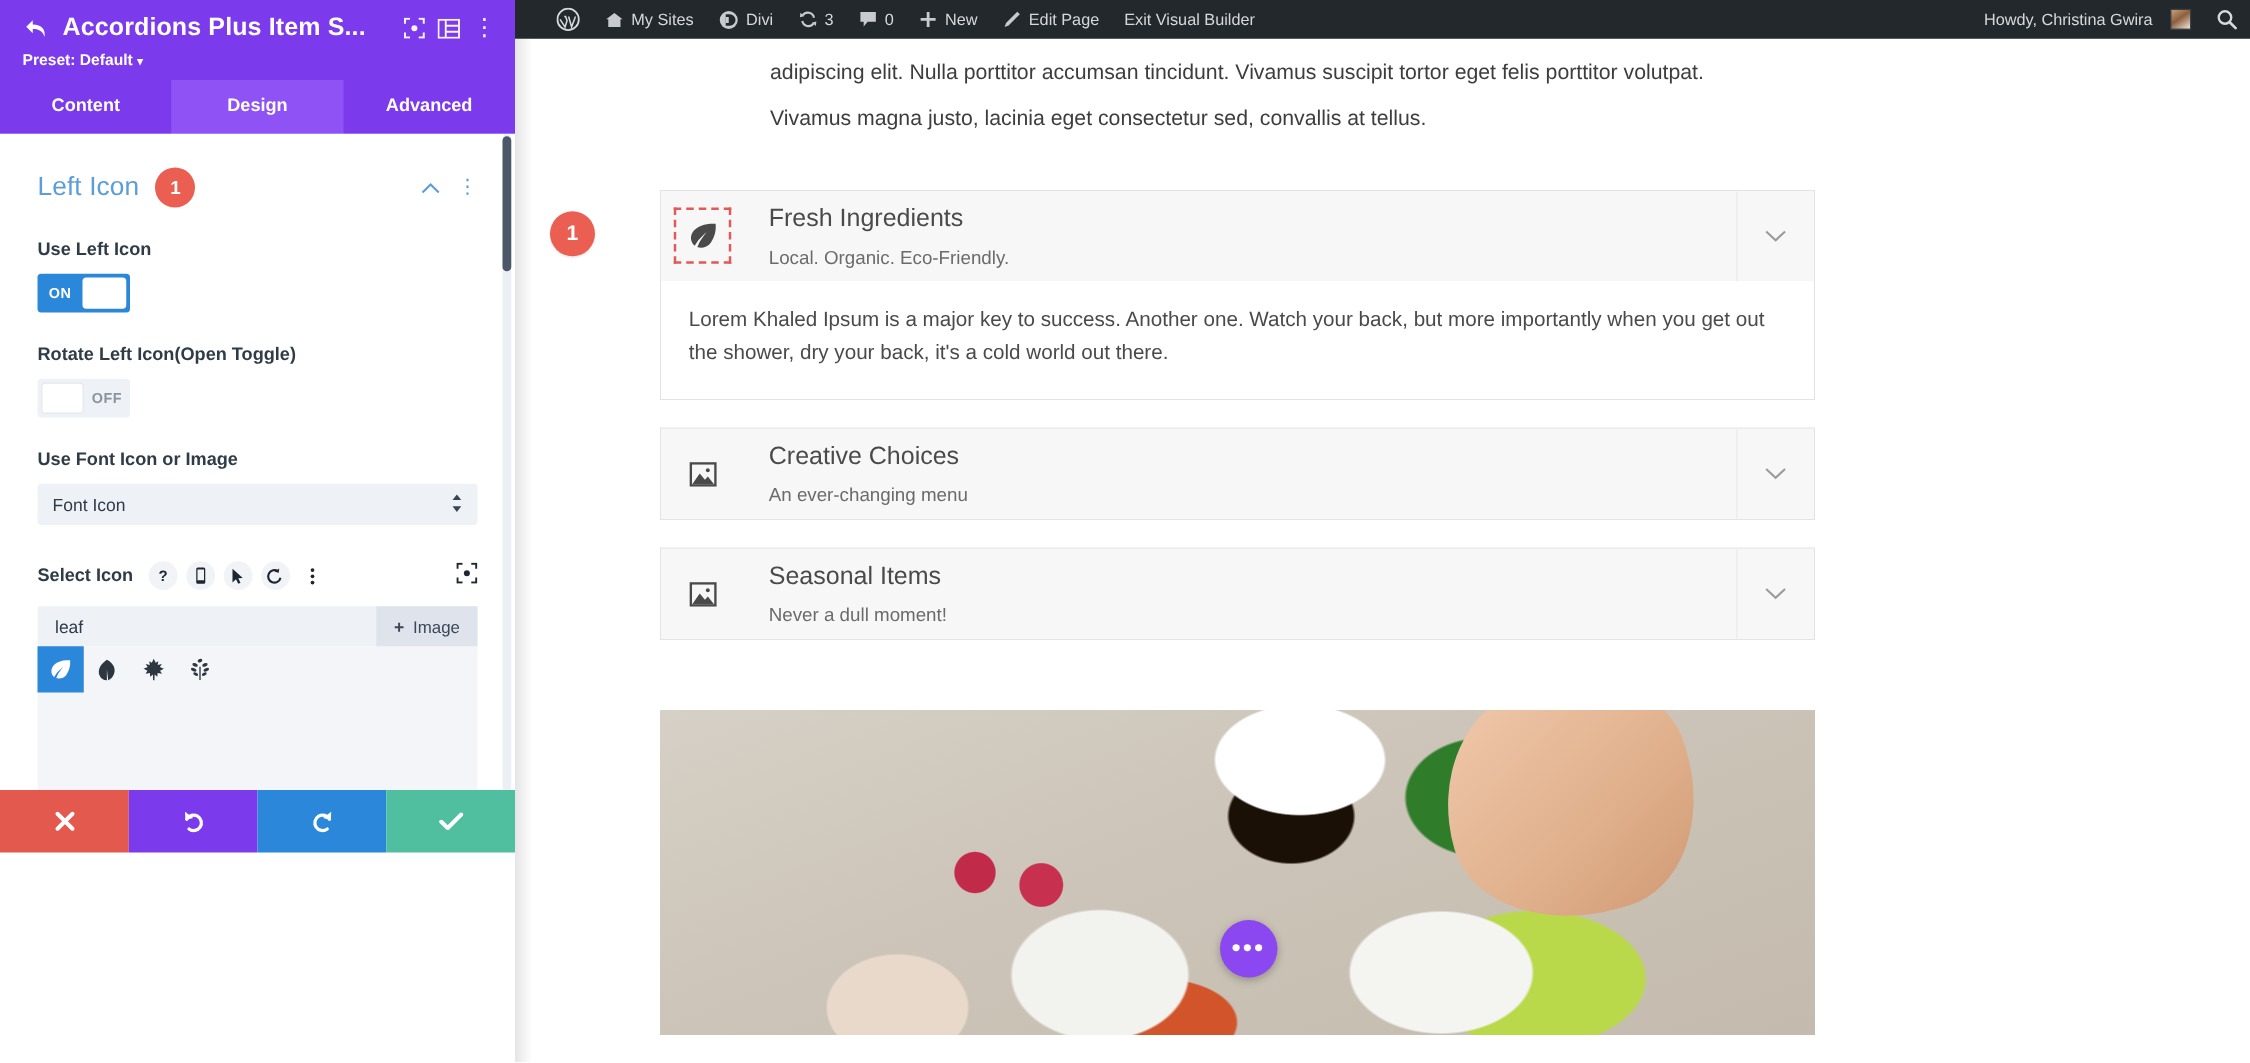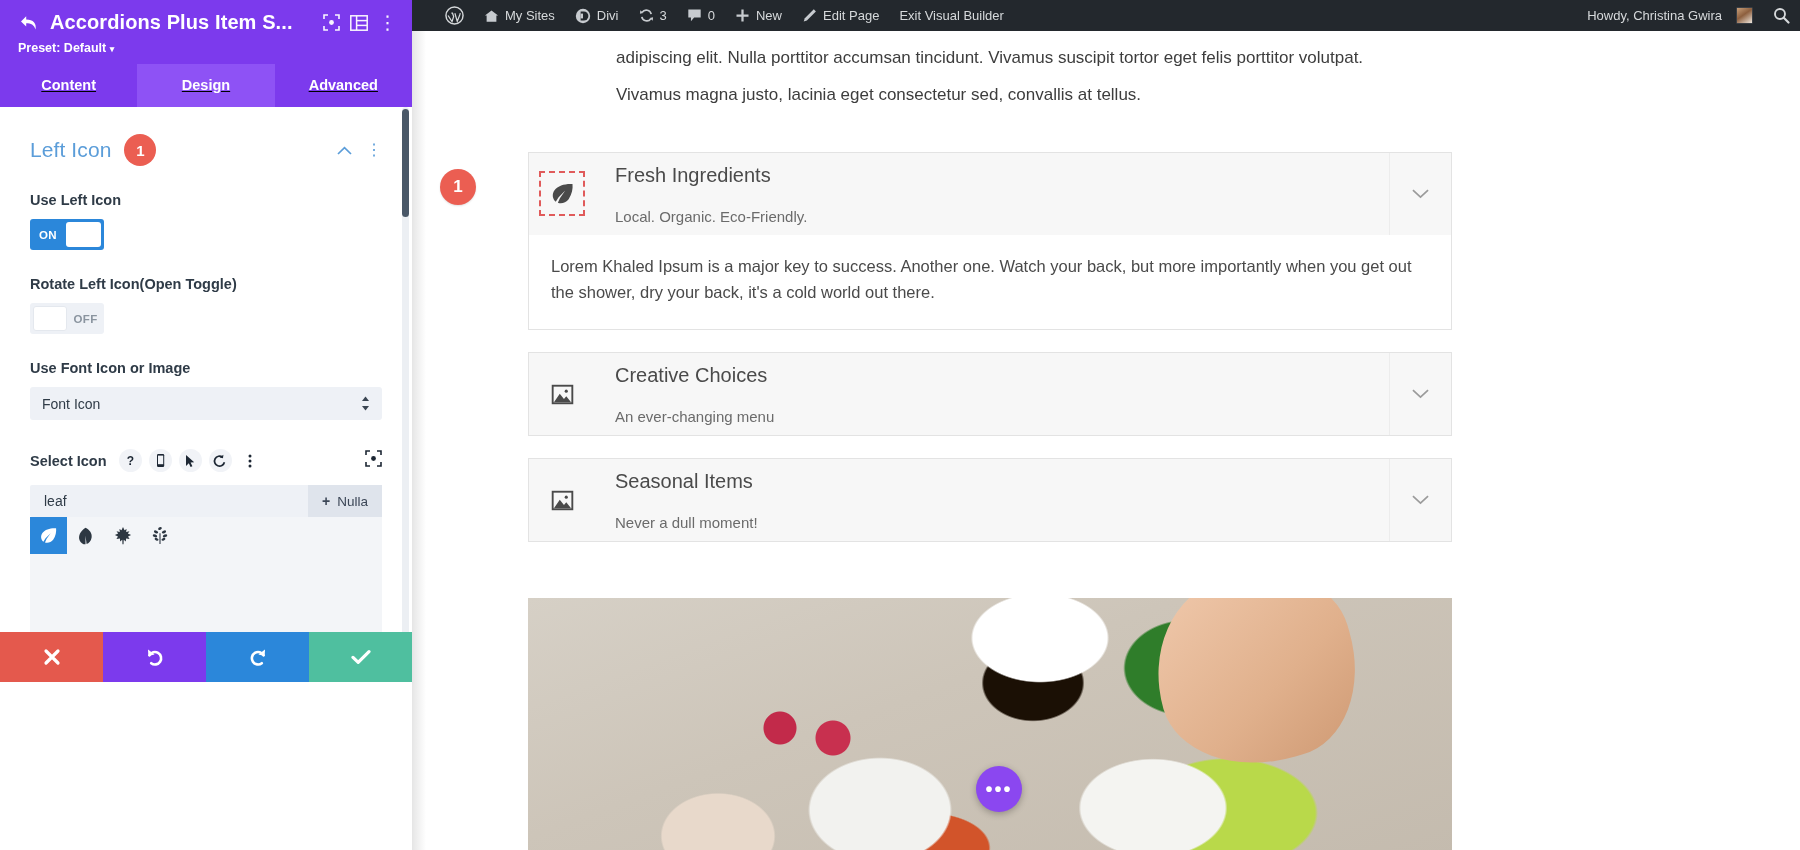--- a/index.html
+++ b/index.html
@@ -41,21 +41,21 @@
     display: flex; align-items: center; justify-content: center;
     cursor: pointer;
   }
   .ph-kebab { font-size: 19px; line-height: 1; letter-spacing: 1px; }
   .ph-preset {
     color: #ffffff; font-size: 12.5px; font-weight: 700;
     margin-top: 7px; margin-left: 4px; cursor: pointer;
   }
   .ph-preset .caret { font-size: 9px; }
 
-  .panel-tabs { display: flex; background: #7c3aed; text-decoration: underline; }
+  .panel-tabs { display: flex; background: #7c3aed; }
   .panel-tab {
     flex: 1; text-align: center;
     color: #ffffff; font-size: 14.5px; font-weight: 700;
     padding: 13px 0 14px 0;
     cursor: pointer;
     background: #7c3aed;
   }
   .panel-tab.active { background: #8e52f5; }
 
   .panel-body {
@@ -257,21 +257,21 @@
   .acc-icon-box.selected-outline {
     outline: 2px dashed #e05a5a;
     outline-offset: -12px;
   }
   .acc-icon-box svg { fill: #4a4a4a; }
   .acc-titles { flex: 1; padding: 9px 0 10px 20px; }
   .acc-title {
     color: #4a4a4a; font-size: 20px; font-weight: 400; line-height: 1.35;
   }
   .acc-sub {
-    color: #6b6b6b; font-size: 15px; margin-top: 19px;
+    color: #6b6b6b; font-size: 15px; margin-top: 9px;
   }
   .acc-chevron {
     width: 62px; display: flex; align-items: center; justify-content: center;
     color: #9b9b9b; font-size: 17px;
     border-left: 1px solid #ececec;
     align-self: stretch;
     cursor: pointer;
   }
   .acc-body {
     background: #fff;
@@ -477,21 +477,21 @@
             </g>
             <circle cx="8.5" cy="8.5" r="2.4" fill="#1d2734"></circle>
           </svg>
         </span>
       </div>
 
       <div class="icon-search-bar">
         <input class="icon-search-input" type="text" value="leaf" style="">
         <div class="filter-btn">
           <span class="plus">+</span>
-          <span>Nulla</span>
+          <span>Image</span>
         </div>
       </div>
 
       <div class="icon-grid">
         <div class="icon-cell selected">
           <svg width="19" height="19" viewBox="0 0 20 20" aria-hidden="true">
             <path d="M18 2.4C12.2 2 6.4 3.6 3.6 7.4c-2.4 3.3-1.4 7.3 1 9.1l2.3-3.6 5.3-5.4-4.3 6.2-1.6 3.6c2.6 1 6.4.2 8.6-2.8C17.6 10.6 18.4 6.2 18 2.4z"></path>
           </svg>
         </div>
         <div class="icon-cell">

